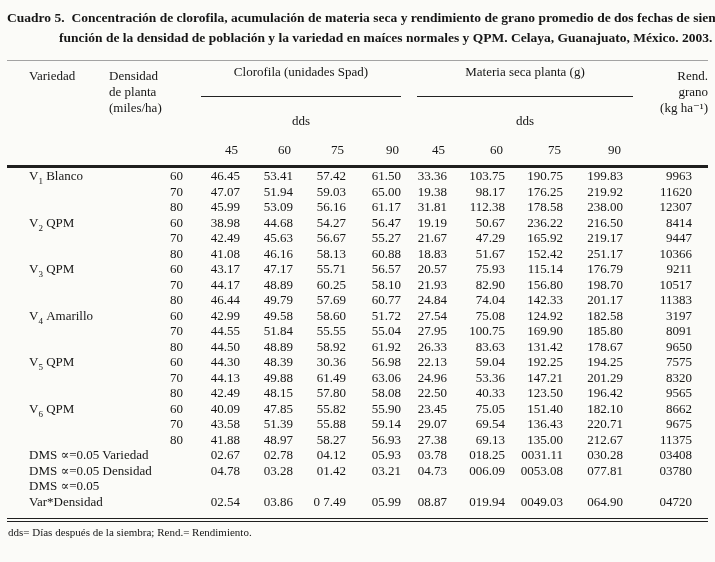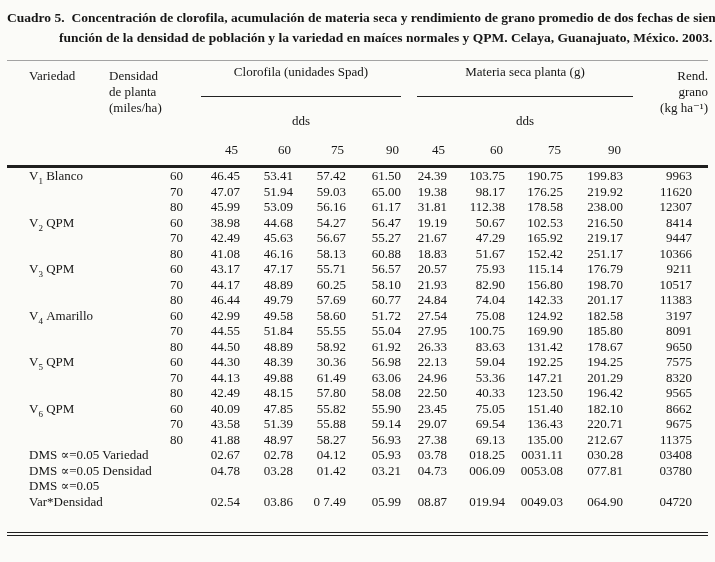--- a/index.html
+++ b/index.html
@@ -52,21 +52,21 @@
   .v4 { padding-right:12px; }
   .v5 { padding-right:14px; }
   .v6,.v7 { padding-right:18px; }
   .v8 { padding-right:16px; }
   th.v0,th.v1,th.v2,th.v3 { padding-right:10px; }
   th.v4 { padding-right:14px; }
   th.v5 { padding-right:16px; }
   th.v6,th.v7 { padding-right:20px; }
 
   td.dms-label { text-align:left; padding-left:22px; }
-  tbody.dms tr:last-child td { padding-bottom:23px; }
+  tbody.dms tr:last-child td { padding-bottom:9px; }
   sub { font-size:9px; line-height:0; }
 
   .footnote {
     font-size:11px; margin-top:4px; padding-left:1px;
     width:701px;
   }
 </style>
 </head>
 <body>
 
@@ -122,21 +122,21 @@
       </tr>
     </thead>
     <tbody>
         <tr>
           <td class="variety">V<sub>1</sub>&nbsp;Blanco</td>
           <td class="density">60</td>
           <td class="num v0">46.45</td>
           <td class="num v1">53.41</td>
           <td class="num v2">57.42</td>
           <td class="num v3">61.50</td>
-          <td class="num v4">24.39</td>
+          <td class="num v4">33.36</td>
           <td class="num v5">103.75</td>
           <td class="num v6">190.75</td>
           <td class="num v7">199.83</td>
           <td class="num v8">9963</td>
         </tr>
         <tr>
           <td class="variety"></td>
           <td class="density">70</td>
           <td class="num v0">47.07</td>
           <td class="num v1">51.94</td>
@@ -163,21 +163,21 @@
         </tr>
         <tr>
           <td class="variety">V<sub>2</sub>&nbsp;QPM</td>
           <td class="density">60</td>
           <td class="num v0">38.98</td>
           <td class="num v1">44.68</td>
           <td class="num v2">54.27</td>
           <td class="num v3">56.47</td>
           <td class="num v4">19.19</td>
           <td class="num v5">50.67</td>
-          <td class="num v6">102.53</td>
+          <td class="num v6">236.22</td>
           <td class="num v7">216.50</td>
           <td class="num v8">8414</td>
         </tr>
         <tr>
           <td class="variety"></td>
           <td class="density">70</td>
           <td class="num v0">42.49</td>
           <td class="num v1">45.63</td>
           <td class="num v2">56.67</td>
           <td class="num v3">55.27</td>
@@ -394,14 +394,15 @@
           <td class="num v3">05.99</td>
           <td class="num v4">08.87</td>
           <td class="num v5">019.94</td>
           <td class="num v6">0049.03</td>
           <td class="num v7">064.90</td>
           <td class="num v8">04720</td>
         </tr>
       </tbody>
   </table>
 
+  <div class="footnote">dds= Días después de la siembra; Rend.= Rendimiento.</div>
 
 </div>
 
 </body></html>

